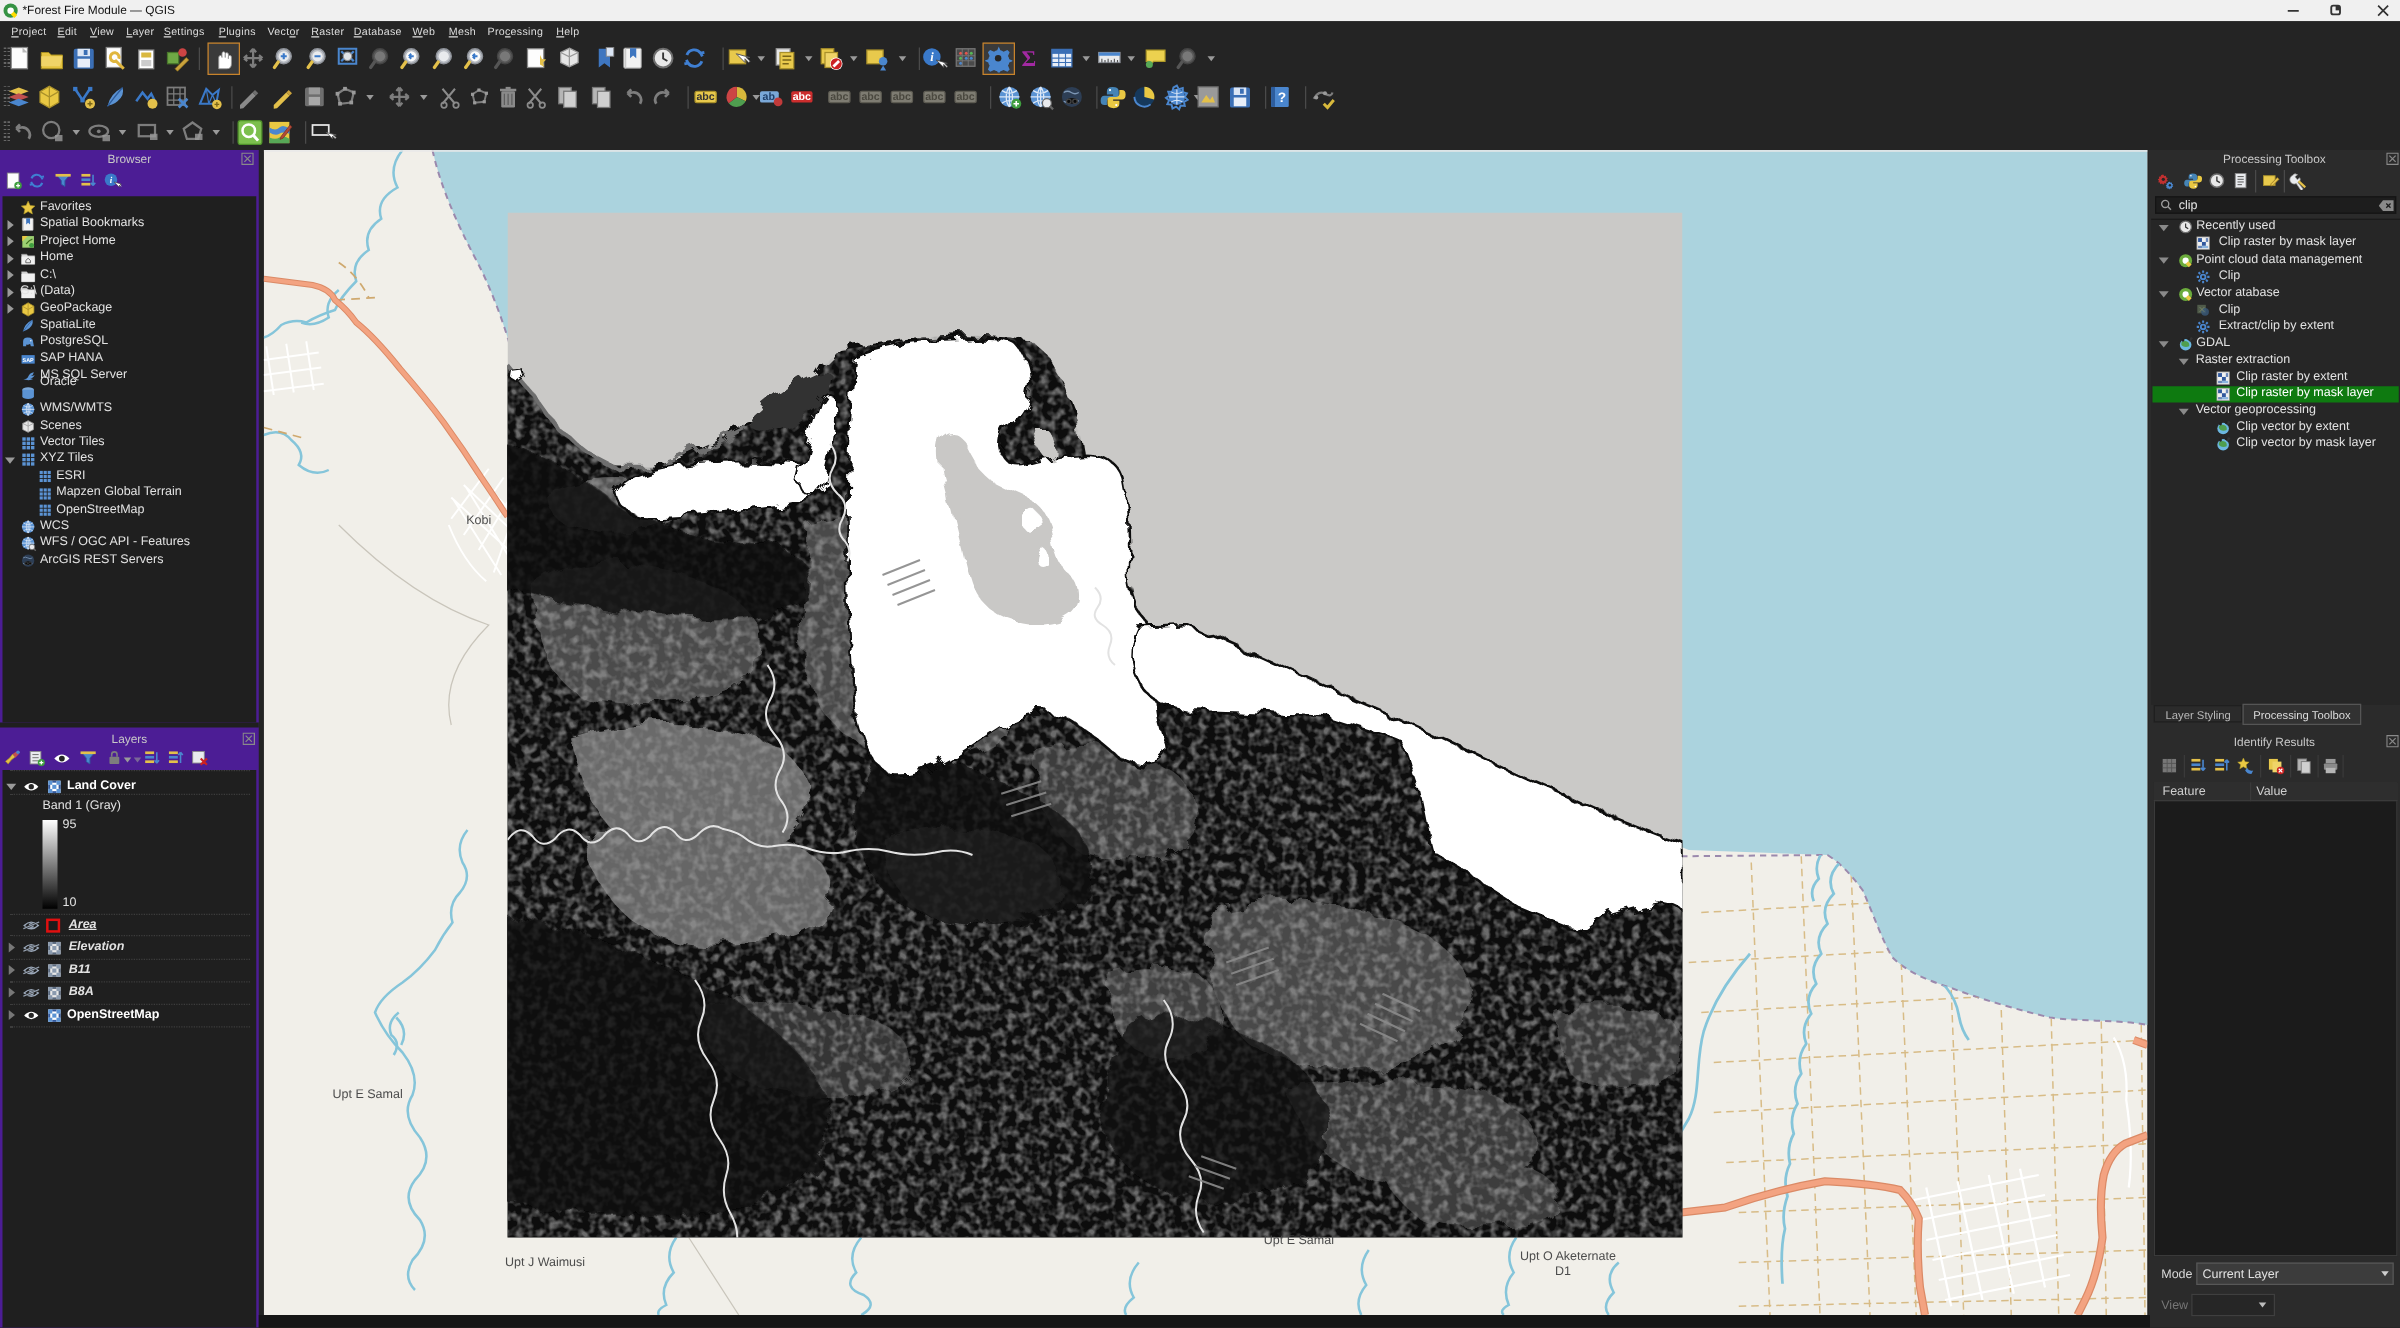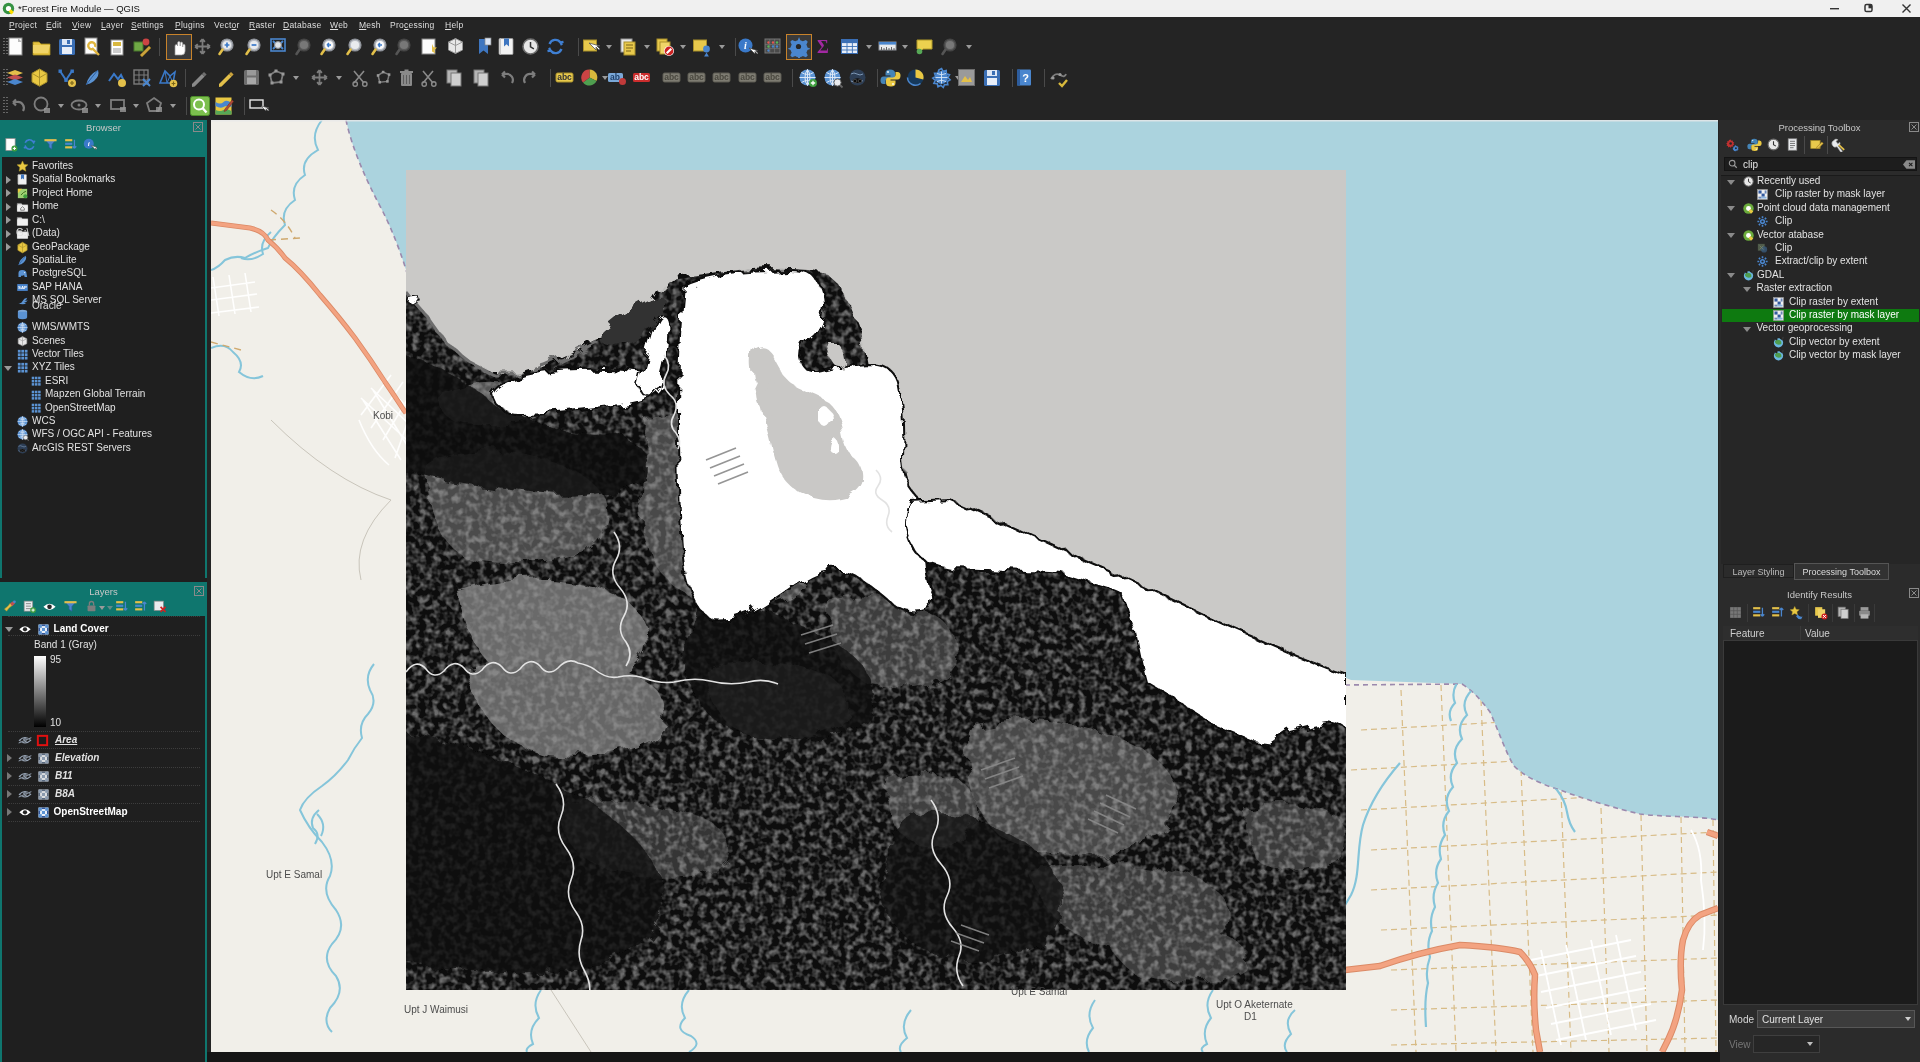--- a/index.html
+++ b/index.html
@@ -6,21 +6,21 @@
     font-family:"Liberation Sans", sans-serif;background:#242424;}
   .abs{position:absolute;}
   #titlebar{position:absolute;left:0;top:0;width:1920px;height:17px;background:#f0f0f0;color:#111;}
   #titlebar .t{position:absolute;left:18px;top:2.5px;font-size:9.5px;}
   #menubar{position:absolute;left:0;top:17px;width:1920px;height:16px;background:#242424;color:#dedede;font-size:8.5px;letter-spacing:0.25px;}
   #menubar span{position:absolute;top:3px;}
   #toolbars{position:absolute;left:0;top:0;width:1920px;height:120px;background:none;}
   .ic{position:absolute;width:22px;height:22px;}
   .sep{position:absolute;width:1px;height:18px;background:#4a4a4a;}
   .car{position:absolute;width:0;height:0;border-left:3px solid transparent;border-right:3px solid transparent;border-top:4px solid #9a9a9a;}
-  #leftdock{position:absolute;left:0;top:120px;width:207px;height:942px;background:#0f766e;color:#ddd;font-size:10px;}
+  #leftdock{position:absolute;left:0;top:120px;width:207px;height:942px;background:#4c1d95;color:#ddd;font-size:10px;}
   #rightdock{position:absolute;left:1719px;top:120px;width:201px;height:942px;background:#2b2b2b;color:#ddd;font-size:10px;}
   .ptitle{position:absolute;width:100%;text-align:center;color:#c8c8c8;font-size:9.5px;}
   .tree{position:absolute;background:#1f1f1f;}
   .row{position:absolute;white-space:nowrap;color:#e2e2e2;}
   #map{position:absolute;left:211px;top:120px;}
   #status{position:absolute;left:207px;top:1052px;width:1513px;height:10px;background:#161616;}
   .wbtn{position:absolute;top:0;height:16px;color:#333;text-align:center;}
 </style>
 </head>
 <body>

